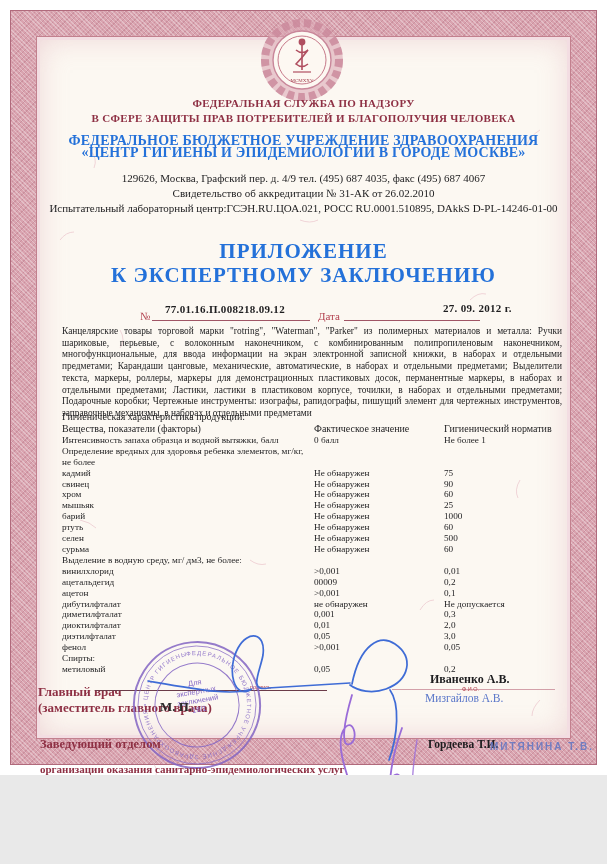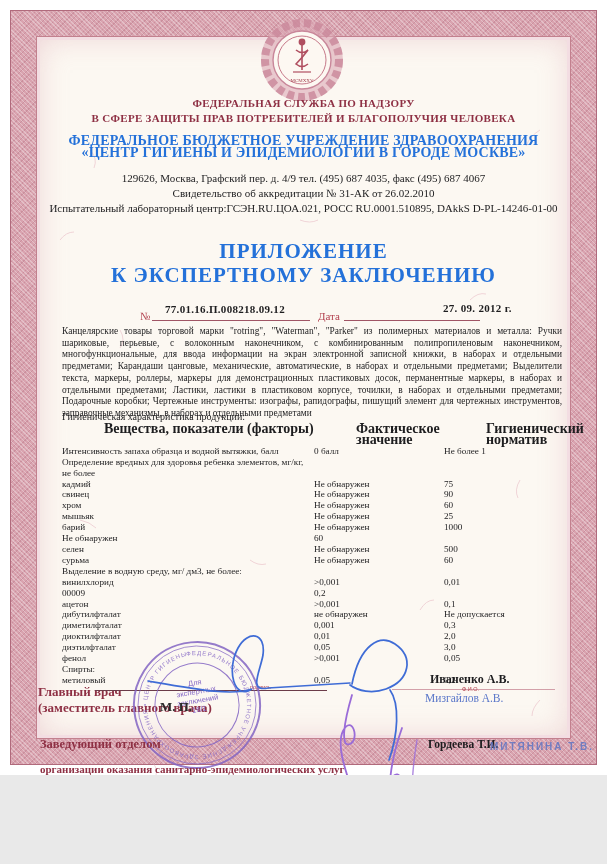--- a/index.html
+++ b/index.html
@@ -34,21 +34,21 @@
   .addr      { font-size:11px; }
   .title-line{ font-weight:bold; font-size:21px; letter-spacing:1px; }
   .regnum  { font-weight:bold; font-size:11px; letter-spacing:.3px; }
   .regline { border-bottom:1px solid #a05565; height:1px; }
   .para {
     font-size:9.4px; line-height:11.7px; text-align:justify;
   }
   .sect-bold { font-weight:normal; font-size:10px; }
   .table { font-size:9.2px; line-height:10.9px; }
   .trow  { display:grid; grid-template-columns:252px 130px 1fr; align-items:start; }
-  .trow.thead { font-weight:bold; font-size:14px;margin-left:42px; }
+  .trow.thead { font-weight:normal; font-size:10px; }
   .pos-red  { color:#8e3044; font-weight:bold; font-size:13px;margin-top:36px; }
   .pos-red2 { color:#8e3044; font-weight:bold; font-size:12.5px; }
   .name-bold{ font-weight:bold; font-size:12px; }
   .tiny-label { color:#b2404e; font-size:5.5px; font-family:"Liberation Sans", sans-serif; }
   .blue-name { color:#5a77c9; font-size:11.5px; }
   .stamp-name {
     color:#5470c4; font-weight:bold; font-size:10px; letter-spacing:2px;
     opacity:.78; font-family:"Liberation Sans", sans-serif;
     filter:blur(.2px);
   }
@@ -182,20 +182,21 @@
           <span class="tc">мышьяк</span>
           <span class="tc">Не обнаружен</span>
           <span class="tc">25</span>
         </div>
         <div class="trow">
           <span class="tc">барий</span>
           <span class="tc">Не обнаружен</span>
           <span class="tc">1000</span>
         </div>
         <div class="trow">
+          <span class="tc">ртуть</span>
           <span class="tc">Не обнаружен</span>
           <span class="tc">60</span>
         </div>
         <div class="trow">
           <span class="tc">селен</span>
           <span class="tc">Не обнаружен</span>
           <span class="tc">500</span>
         </div>
         <div class="trow">
           <span class="tc">сурьма</span>
@@ -206,20 +207,21 @@
           <span class="tc">Выделение в водную среду, мг/ дм3, не более:</span>
           <span class="tc"></span>
           <span class="tc"></span>
         </div>
         <div class="trow">
           <span class="tc">винилхлорид</span>
           <span class="tc">&gt;0,001</span>
           <span class="tc">0,01</span>
         </div>
         <div class="trow">
+          <span class="tc">ацетальдегид</span>
           <span class="tc">00009</span>
           <span class="tc">0,2</span>
         </div>
         <div class="trow">
           <span class="tc">ацетон</span>
           <span class="tc">&gt;0,001</span>
           <span class="tc">0,1</span>
         </div>
         <div class="trow">
           <span class="tc">дибутилфталат</span>

